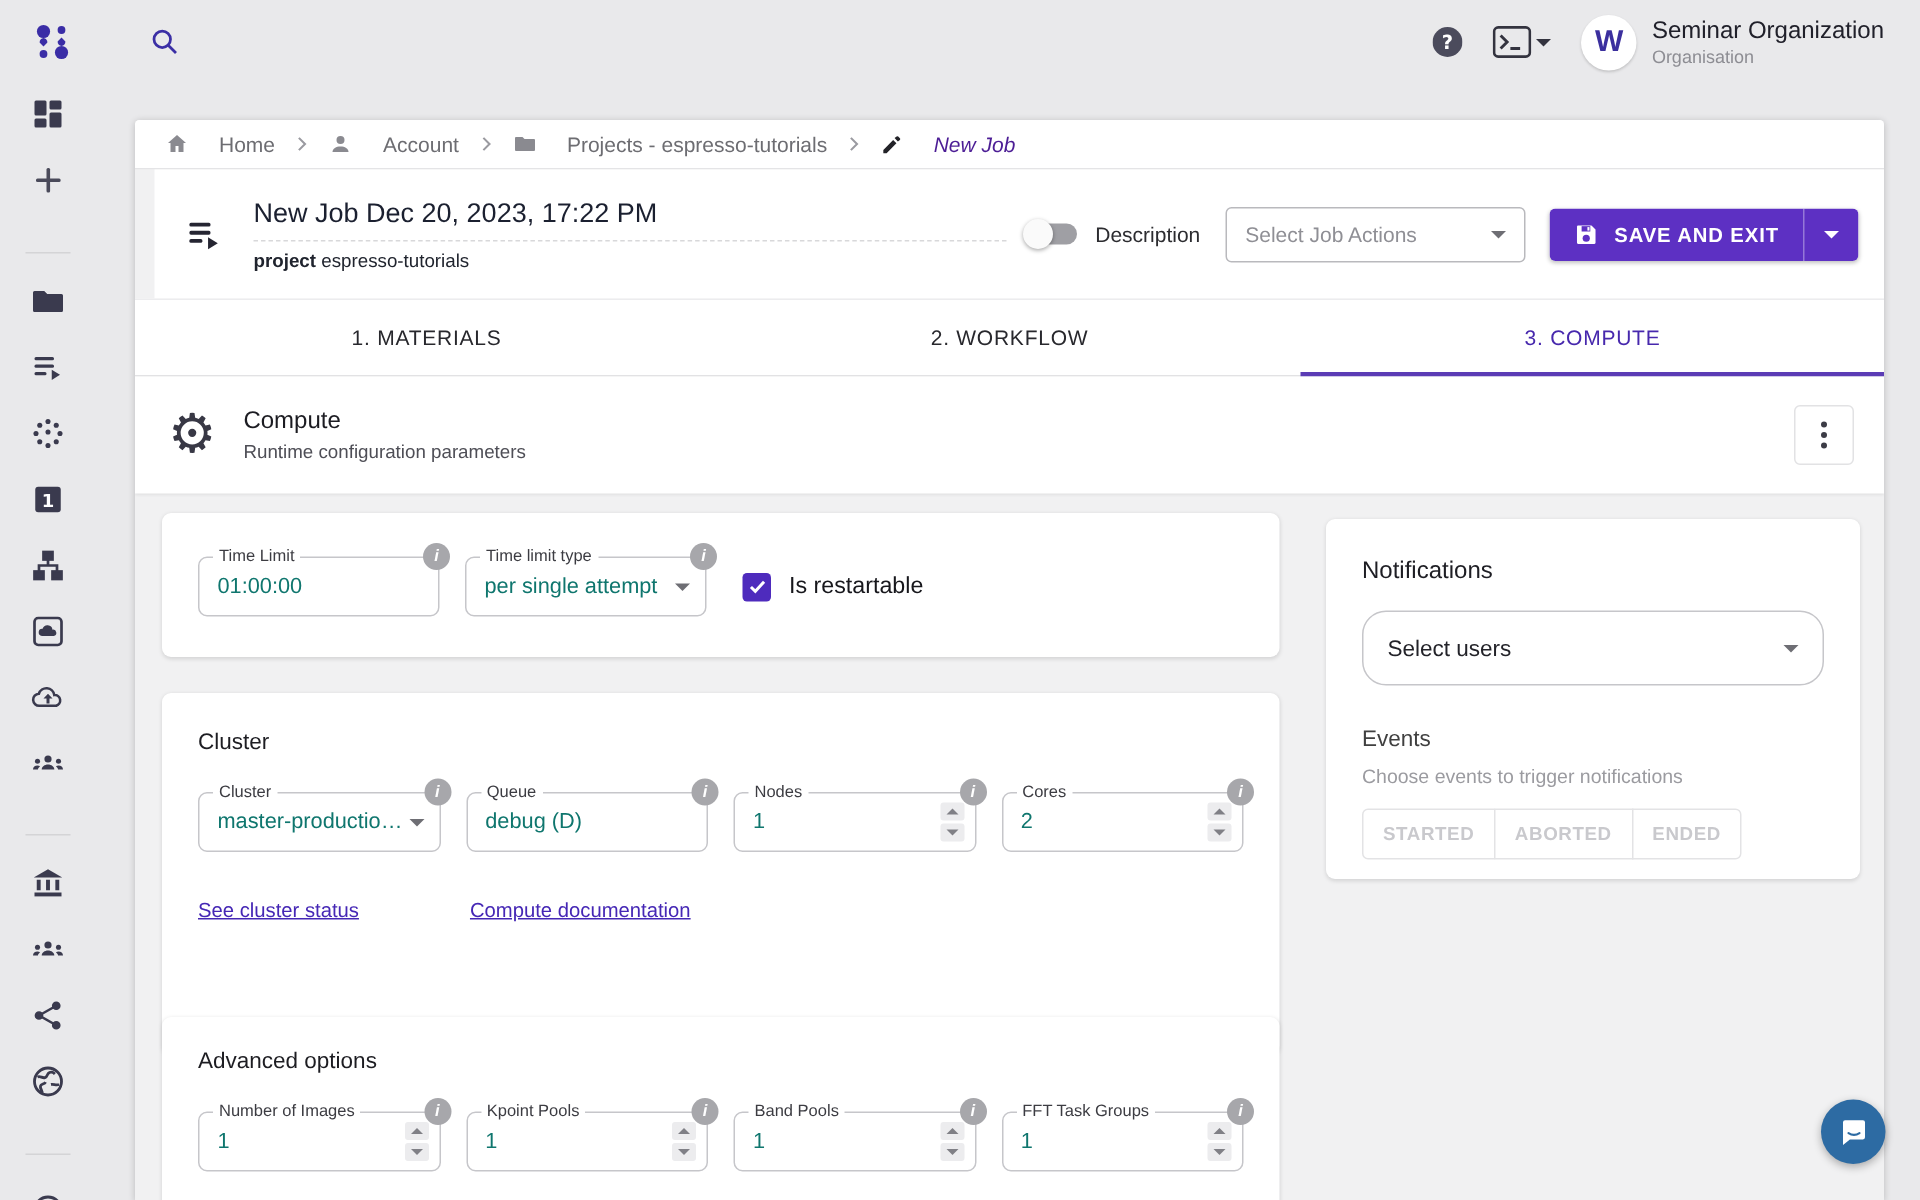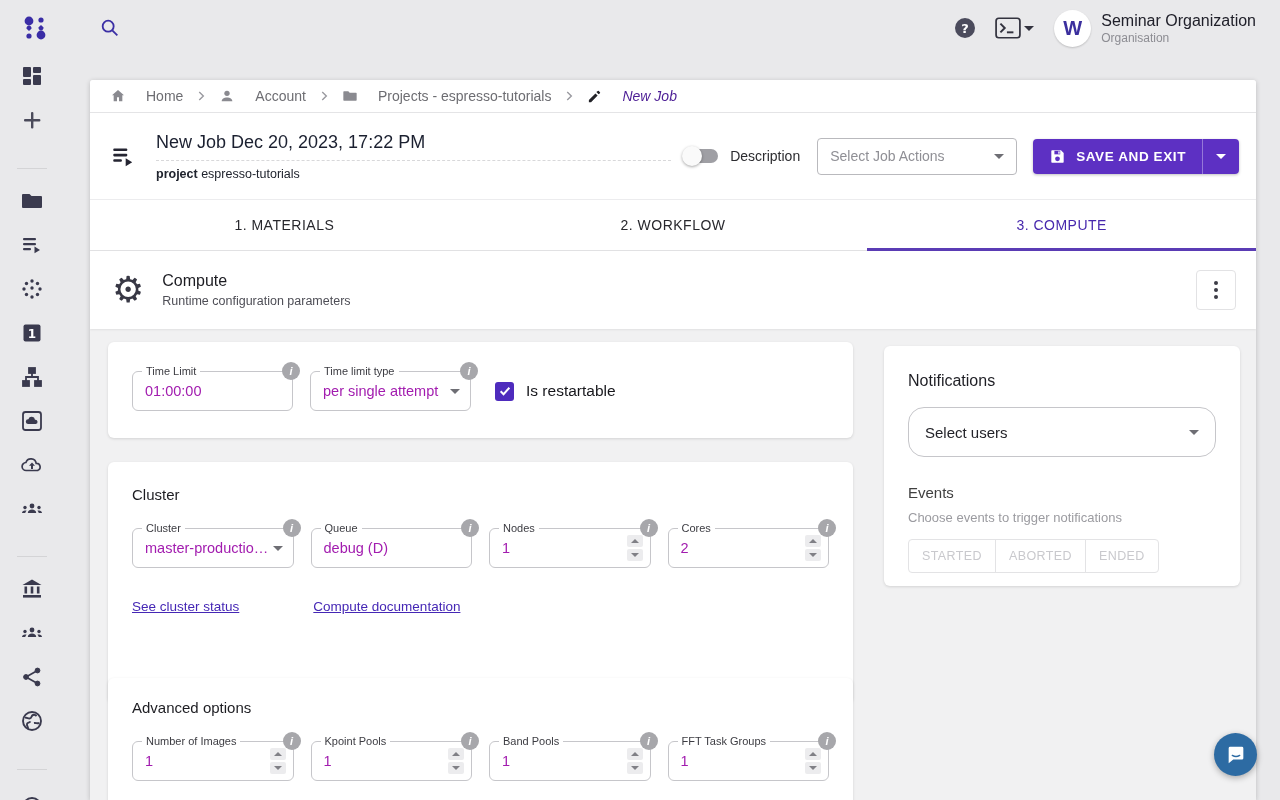--- a/index.html
+++ b/index.html
@@ -26,21 +26,21 @@
 
   
   .main-card { position:absolute; left:90px; top:80px; width:1166px; height:720px; background:#f1f1f2;
                box-shadow:0 1px 5px rgba(0,0,0,.20); display:flex; flex-direction:column; border-radius:3px 3px 0 0; overflow:hidden; }
 
   .breadcrumb { height:33px; background:#fff; border-bottom:1px solid #e4e4e6; display:flex; align-items:center; padding:0 20px; gap:11px; flex:none; }
   .crumb { display:flex; align-items:flex-end; gap:20px; font-size:14px; color:#6d6d72; cursor:pointer; }
   .crumb.current { color:#4c1d95; font-weight:500; cursor:default;font-style:italic; }
   .crumb-sep { display:flex; align-items:center; }
 
-  .job-header { height:86px; background:#fff; display:flex; align-items:center; padding:0 17px 0 20px; flex:none; }
+  .job-header { height:86px; background:#fff; display:flex; align-items:center; padding:0 17px 0 20px; flex:none;margin-left:13px; }
   .jobhdr-icon { width:26px; height:26px; margin-right:20px; flex:none; }
   .title-wrap { flex:1; min-width:0; margin-right:14px; }
   .job-title { font-size:18px; color:#1b2030; padding-bottom:7px; border-bottom:1px dashed #d8d8da; cursor:text; }
   .project-line { font-size:12.5px; color:#20242e; margin-top:6px; }
   .project-line b { font-weight:700; }
   .switch-wrap { display:flex; align-items:center; gap:12px; margin-right:17px; }
   .switch { width:33px; height:14px; border-radius:7px; background:#9f9fa4; position:relative; cursor:pointer; flex:none; }
   .switch .knob { position:absolute; left:-3px; top:-3px; width:20px; height:20px; border-radius:50%; background:#fafafa; box-shadow:0 1px 3px rgba(0,0,0,.35); }
   .switch-label { font-size:14px; color:#2c2c30; }
   .job-actions { width:200px; height:37px; border:1px solid #b9b9bd; border-radius:4px; display:flex; align-items:center;
@@ -75,21 +75,21 @@
   .card-advanced { left:18px; top:349px; width:745px; height:210px; padding:21px 24px 0; }
   .card-notif { left:794px; top:17px; width:356px; height:240px; padding:26px 24px 0; }
 
   .card-h { font-size:15px; font-weight:500; color:#1d1d22; }
 
   .field-row { display:flex; gap:17px; }
   .field { position:relative; height:40px; border:1px solid #c6c6ca; border-radius:6px; background:#fff; min-width:0; }
   .w161 { width:161px; flex:none; }
   .grow { flex:1; }
   .flabel { position:absolute; top:-7px; left:9px; background:#fff; padding:0 4px; font-size:11px; color:#3c3c42; white-space:nowrap; }
-  .fvalue { height:100%; display:flex; align-items:center; padding:0 12px; font-size:14.5px; color:#a21caf; white-space:nowrap; overflow:hidden;text-align:center; }
+  .fvalue { height:100%; display:flex; align-items:center; padding:0 12px; font-size:14.5px; color:#0f766e; white-space:nowrap; overflow:hidden;text-align:center; }
   .field .caret { position:absolute; right:10px; top:17px; }
   .info-badge { position:absolute; top:-10px; right:-8px; width:18px; height:18px; border-radius:50%; background:#a7a7ab;
                 color:#fff; font-size:11px; font-weight:700; font-style:italic; display:flex; align-items:center; justify-content:center; cursor:pointer; }
   .stepper { position:absolute; right:7px; top:50%; transform:translateY(-50%); display:flex; flex-direction:column; gap:2px; }
   .step { width:16px; height:12px; background:#ececee; border-radius:2px; display:flex; align-items:center; justify-content:center; cursor:pointer; }
   .tri-up { width:0; height:0; border-left:4px solid transparent; border-right:4px solid transparent; border-bottom:4px solid #808086; }
   .tri-dn { width:0; height:0; border-left:4px solid transparent; border-right:4px solid transparent; border-top:4px solid #808086; }
 
   .check-wrap { display:flex; align-items:center; gap:12px; margin-left:24px; height:40px; }
   .checkbox { width:19px; height:19px; border-radius:3px; background:#4e2bbd; display:flex; align-items:center; justify-content:center; cursor:pointer; flex:none; }
@@ -105,21 +105,21 @@
   .partial-row { margin-top:16px; position:relative; width:161px; height:40px; }
 
   .notif-h { font-size:16px; color:#1e1e24; }
   .select-users { margin-top:17px; height:50px; border:1px solid #c6c6ca; border-radius:16px; display:flex; align-items:center;
                   padding:0 16px; font-size:15px; color:#232329; cursor:pointer; }
   .select-users .caret { margin-left:auto; }
   .events-h { font-size:15px; color:#404040; margin-top:27px; }
   .events-sub { font-size:13px; color:#9b9ba0; margin-top:9px; }
   .event-group { display:flex; margin-top:14px; }
   .event-btn { border:1px solid #e3e3e5; background:#fff; margin-left:-1px; padding:9px 13px; font-size:12.5px;
-               letter-spacing:.4px; color:#c9c9cd; font-family:inherit; cursor:default; }
+               letter-spacing:.4px; color:#c9c9cd; font-family:inherit; cursor:default;font-weight:bold; }
   .event-btn:first-child { border-radius:4px 0 0 4px; margin-left:0; }
   .event-btn:last-child { border-radius:0 4px 4px 0; }
 
   .chat-bubble { position:absolute; right:23px; bottom:24px; width:43px; height:43px; border-radius:50%; background:#2d6ba3;
                  display:flex; align-items:center; justify-content:center; cursor:pointer; box-shadow:0 2px 6px rgba(0,0,0,.3); z-index:5; }
 </style>
 </head>
 <body>
 
 <header class="topbar">

